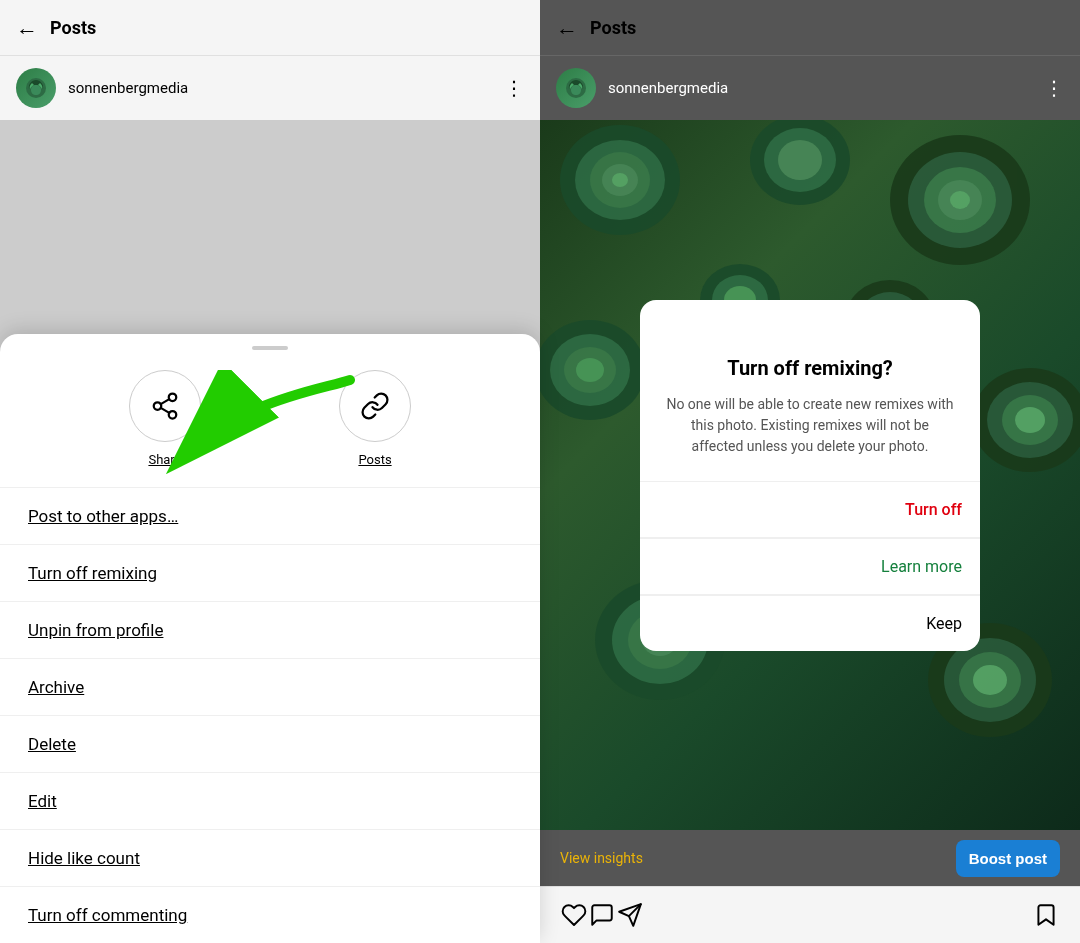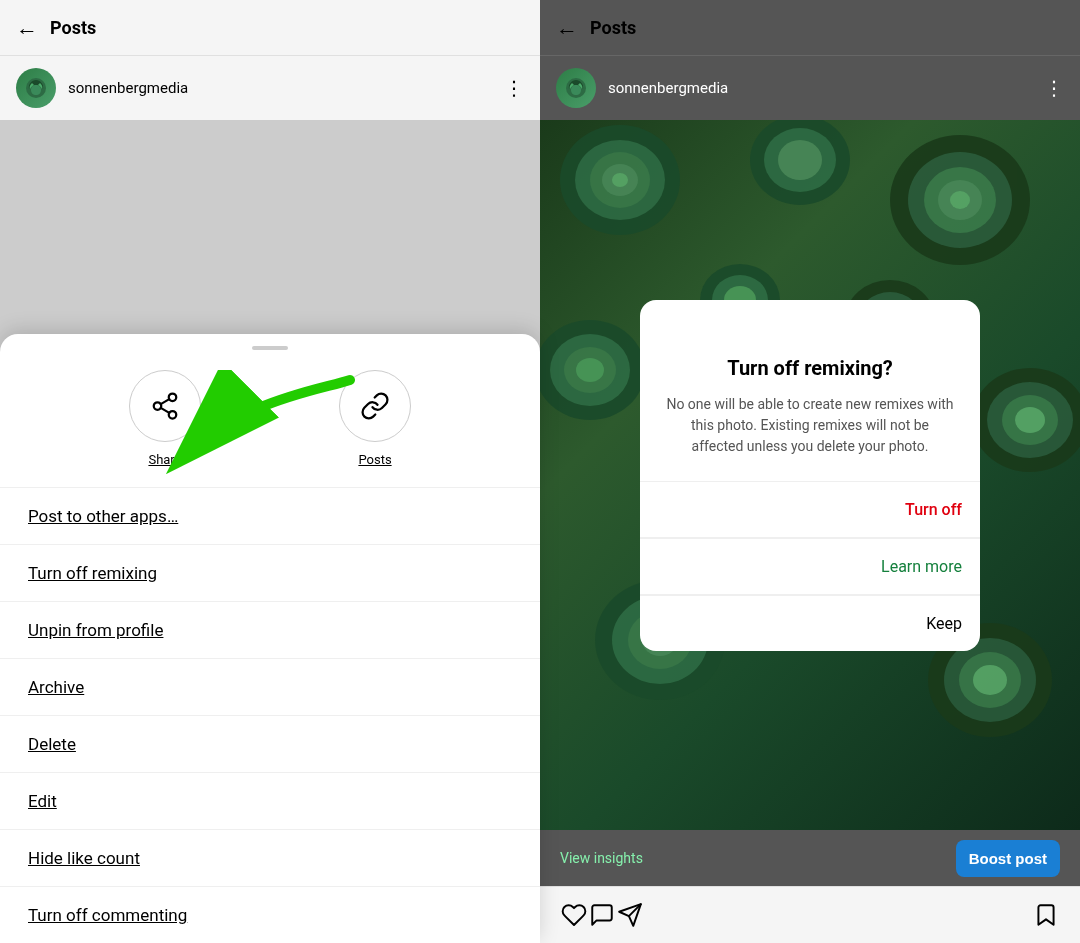--- a/index.html
+++ b/index.html
@@ -272,21 +272,21 @@
     .bottom-bar {
       display: flex;
       align-items: center;
       justify-content: space-between;
       padding: 10px 20px;
       background: #555;
       height: 56px;
     }
 
     .bottom-bar-left {
-      color: #86efac;
+      color: #eab308;
       font-size: 14px;
       cursor: pointer;
     }
 
     .boost-btn {
       background: #1a7fd4;
       color: #fff;
       border: none;
       border-radius: 8px;
       padding: 10px 13px;

